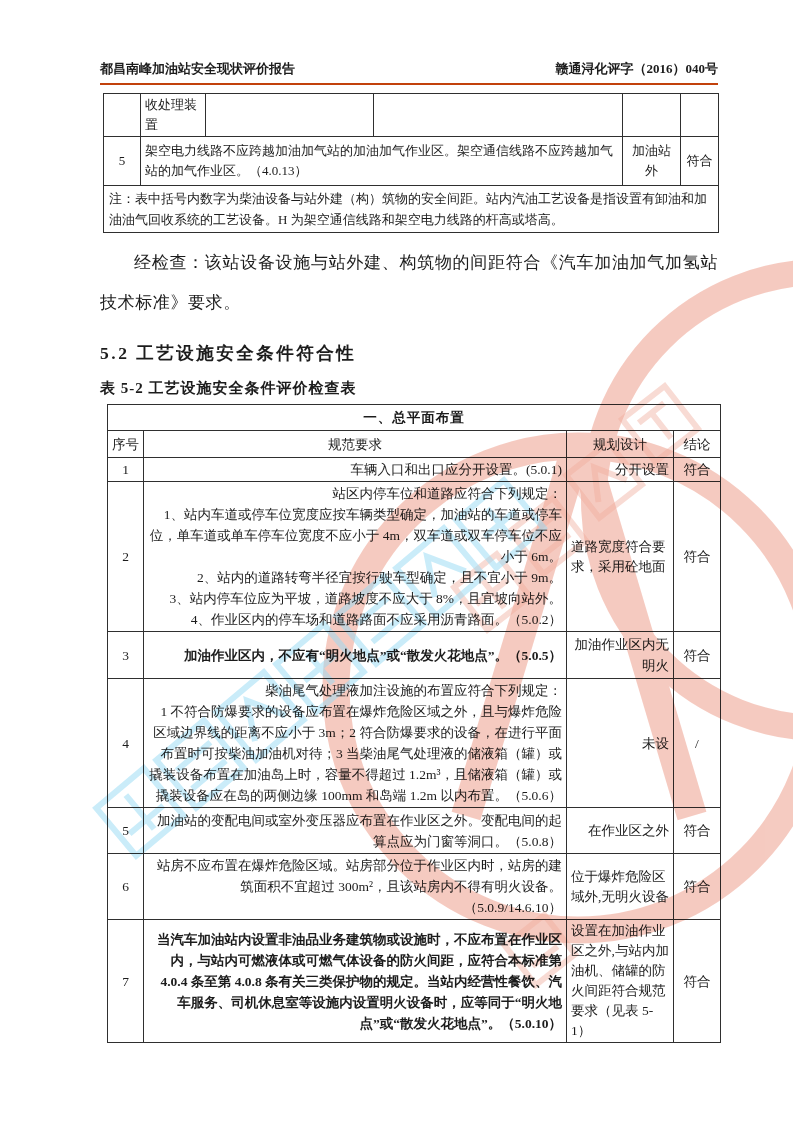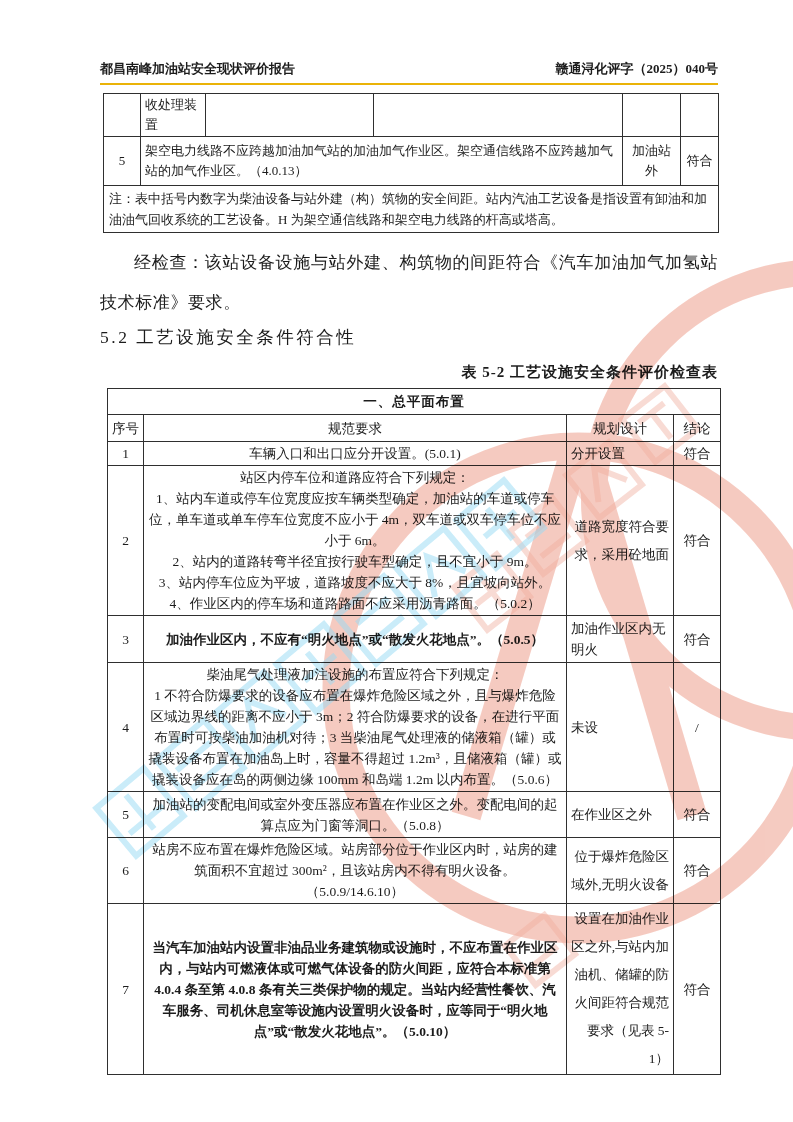--- a/index.html
+++ b/index.html
@@ -5,45 +5,45 @@
   html,body{margin:0;padding:0;}
   body{
     width:793px;height:1122px;position:relative;background:#ffffff;
     font-family:"Liberation Serif","DejaVu Serif",serif;color:#1c1c1c;
     overflow:hidden;
   }
   .page-inner{position:absolute;left:100px;top:60px;width:618px;z-index:2;}
 
   
   .doc-header{display:flex;justify-content:space-between;align-items:flex-end;
-    font-size:13px;font-weight:bold;padding-bottom:5px;border-bottom:2px solid #eab308;}
+    font-size:13px;font-weight:bold;padding-bottom:5px;border-bottom:2px solid #c2410c;}
 
   
   table{border-collapse:collapse;table-layout:fixed;}
   .t-top{width:615px;margin-left:3px;margin-top:8px;font-size:13px;line-height:20px;}
   .t-top td{border:1.5px solid #2f2f2f;padding:1px 4px;vertical-align:middle;}
   .t-top .c-center{text-align:center;}
   .t-top .note-cell{line-height:21px;padding:2px 5px;margin-top:48px;}
 
   
   .para{font-size:17px;line-height:40px;text-indent:2em;margin:10px 0 0 0;
     letter-spacing:0.6px;text-align:justify;}
-  .h2{font-size:17.5px;font-weight:normal;letter-spacing:2.5px;margin:2px 0 6px 0;}
-  .tbl-title{font-size:15px;font-weight:bold;text-align:right;margin:14px 0 6px 0;letter-spacing:1px;}
+  .h2{font-size:17.5px;font-weight:bold;letter-spacing:2.5px;margin:18px 0 6px 0;}
+  .tbl-title{font-size:15px;font-weight:bold;text-align:left;margin:14px 0 6px 0;letter-spacing:1px;}
 
   
   .t-main{width:613px;margin-left:7px;font-size:13.5px;line-height:21px;}
   .t-main td{border:1.5px solid #2f2f2f;padding:1px 4px;vertical-align:middle;margin-top:48px;}
   .t-main .sec-row td{font-weight:bold;text-align:center;height:23px;letter-spacing:1px;}
   .t-main .head-row td{font-weight:normal;text-align:center;height:24px;}
   .t-main td.c-no{text-align:center;}
-  .t-main td.c-req{text-align:center;white-space:pre-line;}
+  .t-main td.c-req{text-align:right;white-space:pre-line;}
   .t-main td.c-req.bold{font-weight:bold;}
-  .t-main td.c-design{text-align:left;}
-  .t-main td.c-design.long{text-align:right;line-height:28px;}
+  .t-main td.c-design{text-align:right;}
+  .t-main td.c-design.long{text-align:left;line-height:20px;}
   .t-main td.c-concl{text-align:center;}
 
   
   .wm{position:absolute;left:0;top:0;width:793px;height:1122px;z-index:3;
       pointer-events:none;mix-blend-mode:multiply;opacity:.5;filter:blur(0.7px);}
 </style>
 </head>
 <body>
 
 <svg class="wm" viewBox="0 0 793 1122" xmlns="http://www.w3.org/2000/svg">
@@ -104,21 +104,21 @@
         <rect x="-31" y="-31" width="62" height="62"></rect>
         <path d="M-20 0 H20 M0 -20 V20"></path>
       </g>
   </g>
 </svg>
 
 <div class="page-inner">
 
   <div class="doc-header">
     <span>都昌南峰加油站安全现状评价报告</span>
-    <span>赣通浔化评字（2025）040号</span>
+    <span>赣通浔化评字（2016）040号</span>
   </div>
 
   <table class="t-top">
     <colgroup>
       <col style="width:37px">
         <col style="width:65px">
         <col style="width:168px">
       <col style="width:249px">
         <col style="width:58px">
         <col style="width:38px">

